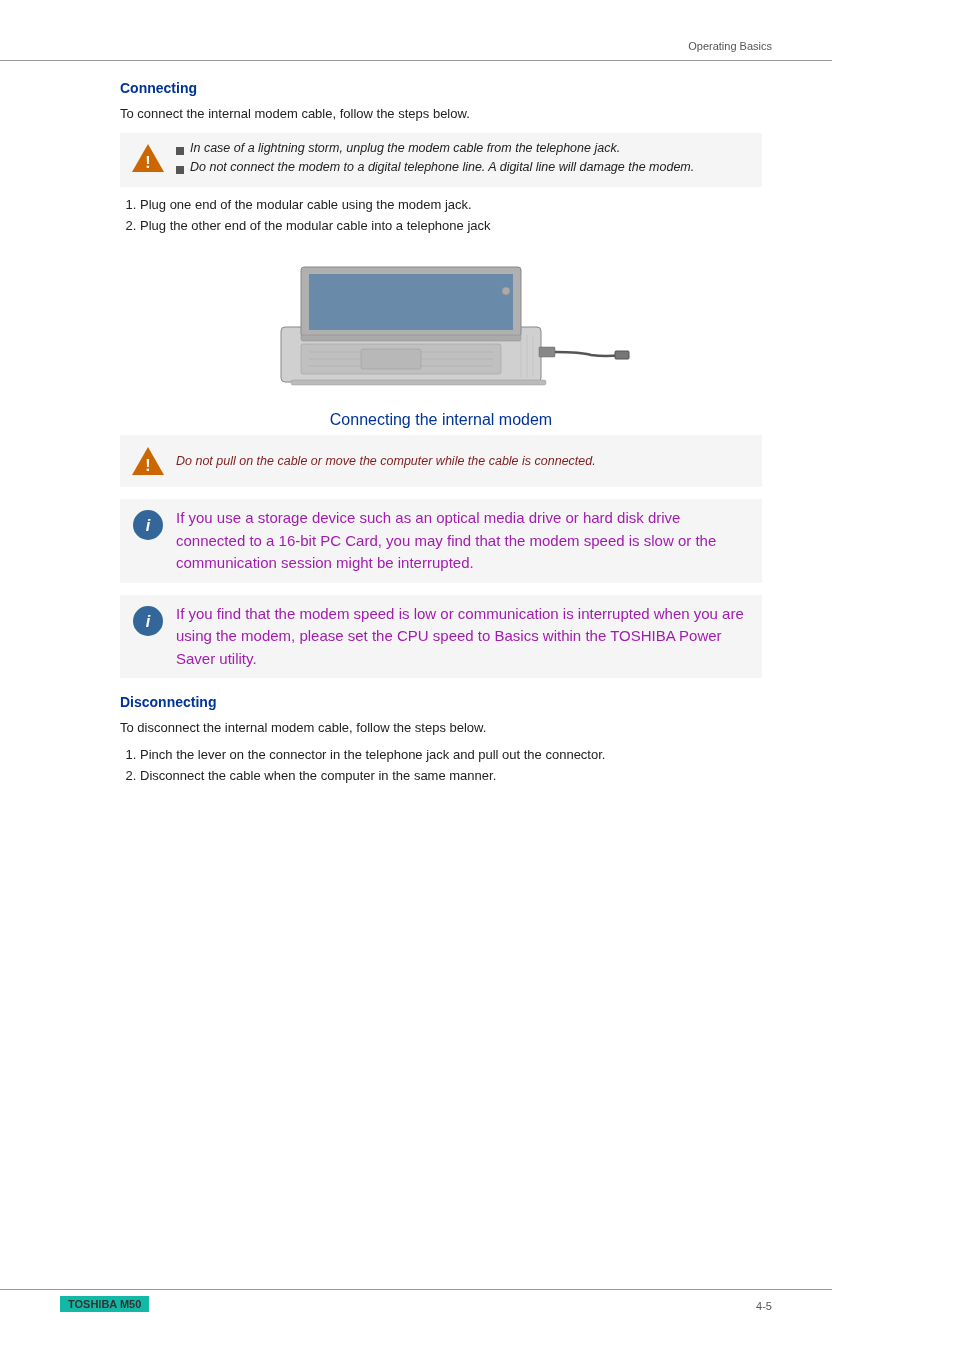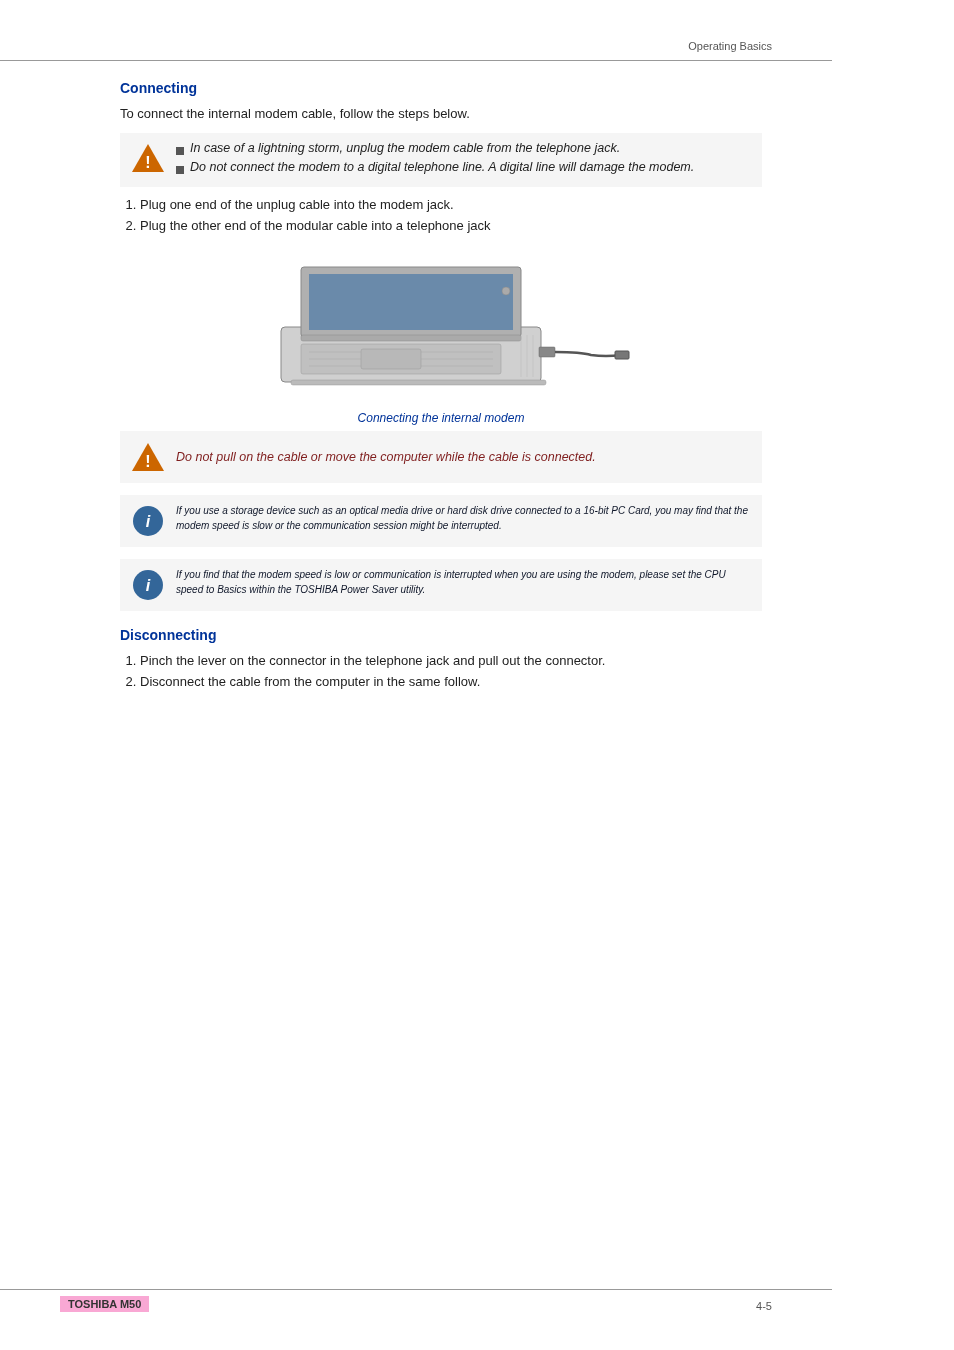--- a/index.html
+++ b/index.html
@@ -123,23 +123,22 @@
       flex-direction: column;
       align-items: center;
     }
 
     .laptop-svg-wrap {
       width: 380px;
       height: 160px;
     }
 
     .image-caption {
-      font-size: 12px;
+      font-size: 16px;
       color: #003399;
-      font-style: italic;
       margin-top: 4px;
     }
 
     
     .single-warning-box {
       display: flex;
       align-items: center;
       background: #f5f5f5;
       padding: 8px 10px;
       margin-bottom: 12px;
@@ -156,44 +155,43 @@
     .note-box {
       display: flex;
       align-items: flex-start;
       background: #f5f5f5;
       padding: 8px 10px;
       margin-bottom: 12px;
       gap: 10px;
     }
 
     .note-text {
-      font-size: 10px;
-      font-style: italic;
-      color: #0f172a;
+      font-size: 15px;
+      color: #a21caf;
       line-height: 1.5;
     }
 
     
     .footer-bar {
       position: absolute;
       bottom: 60px;
       left: 0;
       right: 0;
       height: 1px;
       background: #999;
     }
 
     .footer-left {
       position: absolute;
       bottom: 38px;
       left: 60px;
       font-size: 11px;
       font-weight: bold;
       color: #333;
-      background: #f9a8d4;
+      background: #14b8a6;
       padding: 2px 8px;
     }
 
     .footer-right {
       position: absolute;
       bottom: 38px;
       right: 60px;
       font-size: 11px;
       color: #555;
     }
@@ -232,21 +230,21 @@
             <span>In case of a lightning storm, unplug the modem cable from the telephone jack.</span>
           </div>
           <div class="warning-item">
             <div class="bullet-square"></div>
             <span>Do not connect the modem to a digital telephone line. A digital line will damage the modem.</span>
           </div>
         </div>
       </div>
 
       <ol class="steps-list">
-        <li>Plug one end of the unplug cable into the modem jack.</li>
+        <li>Plug one end of the modular cable using the modem jack.</li>
         <li>Plug the other end of the modular cable into a telephone jack</li>
       </ol>
 
       <div class="laptop-image-container">
         <div class="laptop-svg-wrap">
           <svg width="380" height="160" viewBox="0 0 380 160" xmlns="http://www.w3.org/2000/svg">
 
             <rect x="30" y="80" width="260" height="55" rx="4" fill="#d0d0d0" stroke="#888" stroke-width="1"></rect>
 
             <rect x="50" y="20" width="220" height="70" rx="3" fill="#b0b0b0" stroke="#888" stroke-width="1"></rect>
@@ -307,24 +305,25 @@
             <text x="17" y="23" text-anchor="middle" font-size="16" font-style="italic" font-weight="bold" fill="white">i</text>
           </svg>
         </div>
         <div class="note-text">If you find that the modem speed is low or communication is interrupted when you are using the modem, please set the CPU speed to Basics within the TOSHIBA Power Saver utility.</div>
       </div>
     </div>
 
     <div class="section-gap">
       <div class="section-heading">Disconnecting</div>
 
+      <div class="intro-text">To disconnect the internal modem cable, follow the steps below.</div>
 
       <ol class="steps-list">
         <li>Pinch the lever on the connector in the telephone jack and pull out the connector.</li>
-        <li>Disconnect the cable from the computer in the same follow.</li>
+        <li>Disconnect the cable when the computer in the same manner.</li>
       </ol>
     </div>
 
   </div>
 
   <div class="footer-bar"></div>
   <div class="footer-left">TOSHIBA M50</div>
   <div class="footer-right">4-5</div>
 
 </div>

